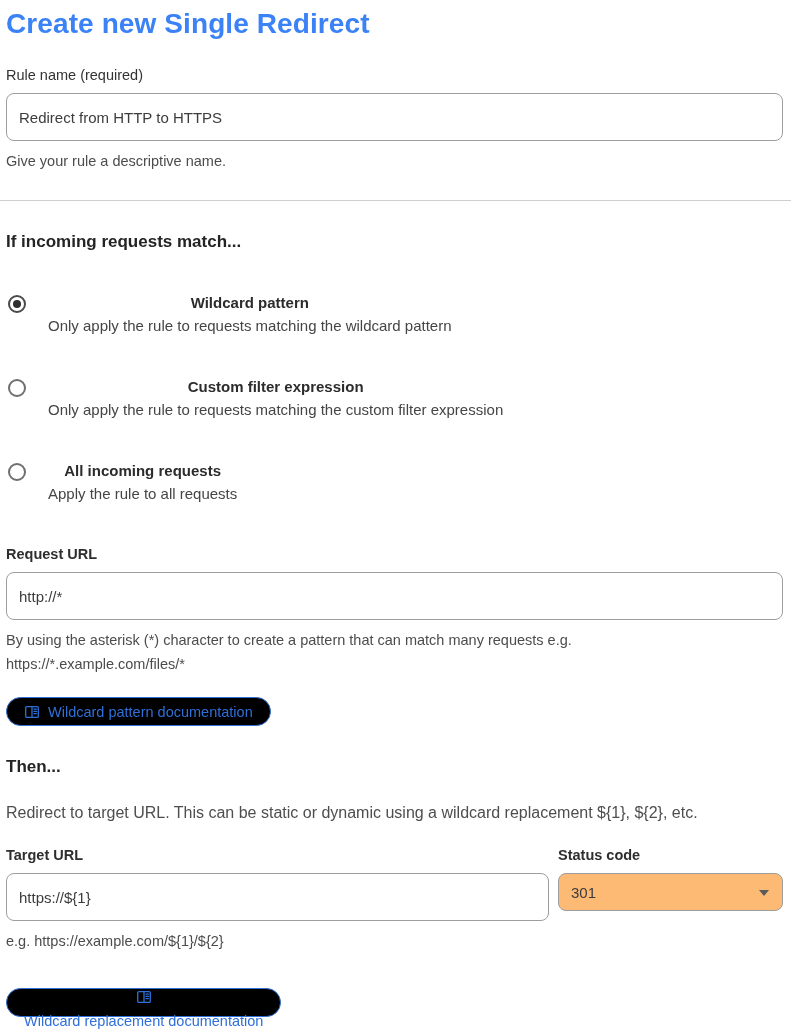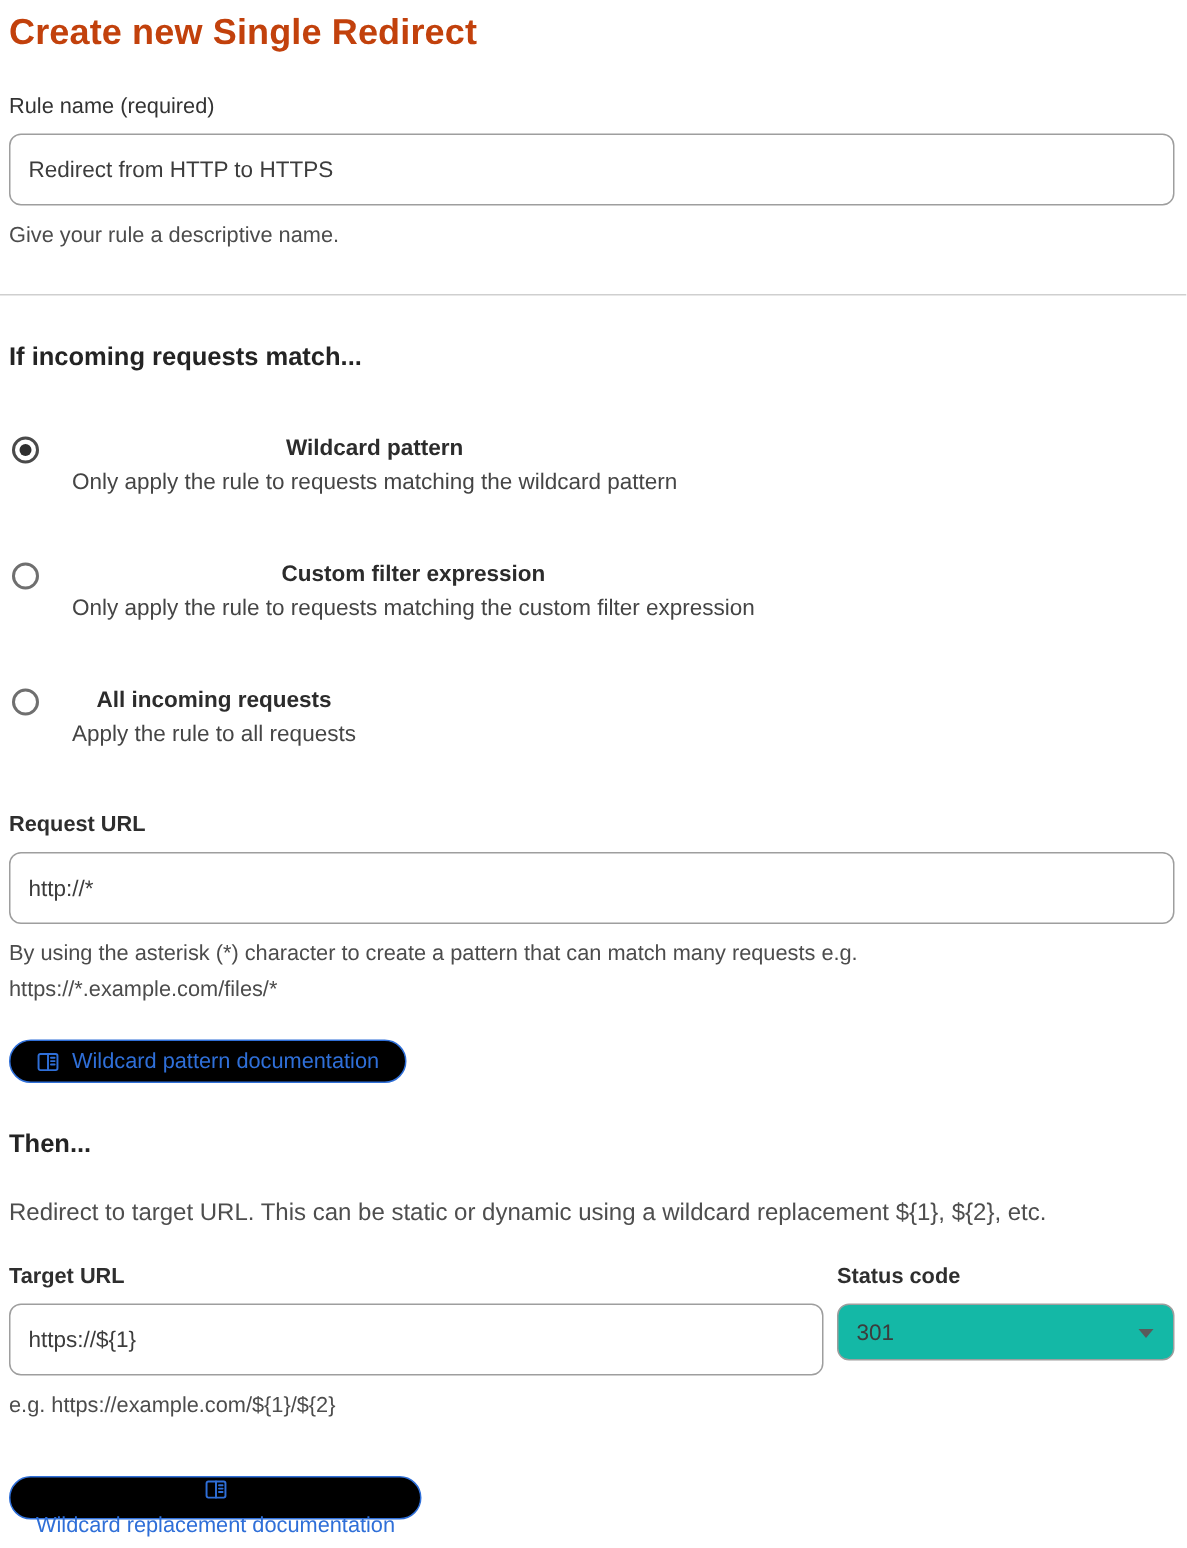--- a/index.html
+++ b/index.html
@@ -6,21 +6,21 @@
   html, body { background: #ffffff; }
   body {
     width: 791px; height: 1032px;
     font-family: "Liberation Sans", "DejaVu Sans", sans-serif;
     color: #3c3c3c;
     overflow: hidden;
   }
   .page { padding: 8px 8px 0 6px; }
 
   h1.page-title {
-    font-size: 24px; font-weight: 700; color: #c2410c;
+    font-size: 28px; font-weight: 700; color: #3b82f6;
     letter-spacing: .1px;
   }
 
   .field-label { font-size: 14.5px; color: #333; margin-top: 27px; }
   .field-label.bold { font-weight: 700; color: #2e2e2e; }
 
   input.text-input {
     display: block; margin-top: 10px;
     height: 48px; padding: 0 12px;
     font-family: "Liberation Sans", sans-serif;
@@ -64,21 +64,21 @@
 
   .then-desc { margin-top: 27px; font-size: 16px; color: #4e4e4e; }
 
   .target-row { display: flex; gap: 9px; margin-top: 25px; }
   .target-col { flex: 1 1 auto; }
   .status-col { flex: 0 0 225px; }
   .target-row .field-label { margin-top: 0; }
 
   .select-box {
     position: relative; margin-top: 10px; height: 38px;
-    border: 1px solid #9e9e9e; border-radius: 8px; background: #14b8a6;
+    border: 1px solid #9e9e9e; border-radius: 8px; background: #fdba74;
     display: flex; align-items: center; padding: 0 12px;
     font-size: 15px; color: #3c3c3c; cursor: pointer;
   }
   .select-caret {
     position: absolute; right: 13px; top: 16px;
     width: 0; height: 0;
     border-left: 5px solid transparent; border-right: 5px solid transparent;
     border-top: 6px solid #5a5a5a;
   }
 

